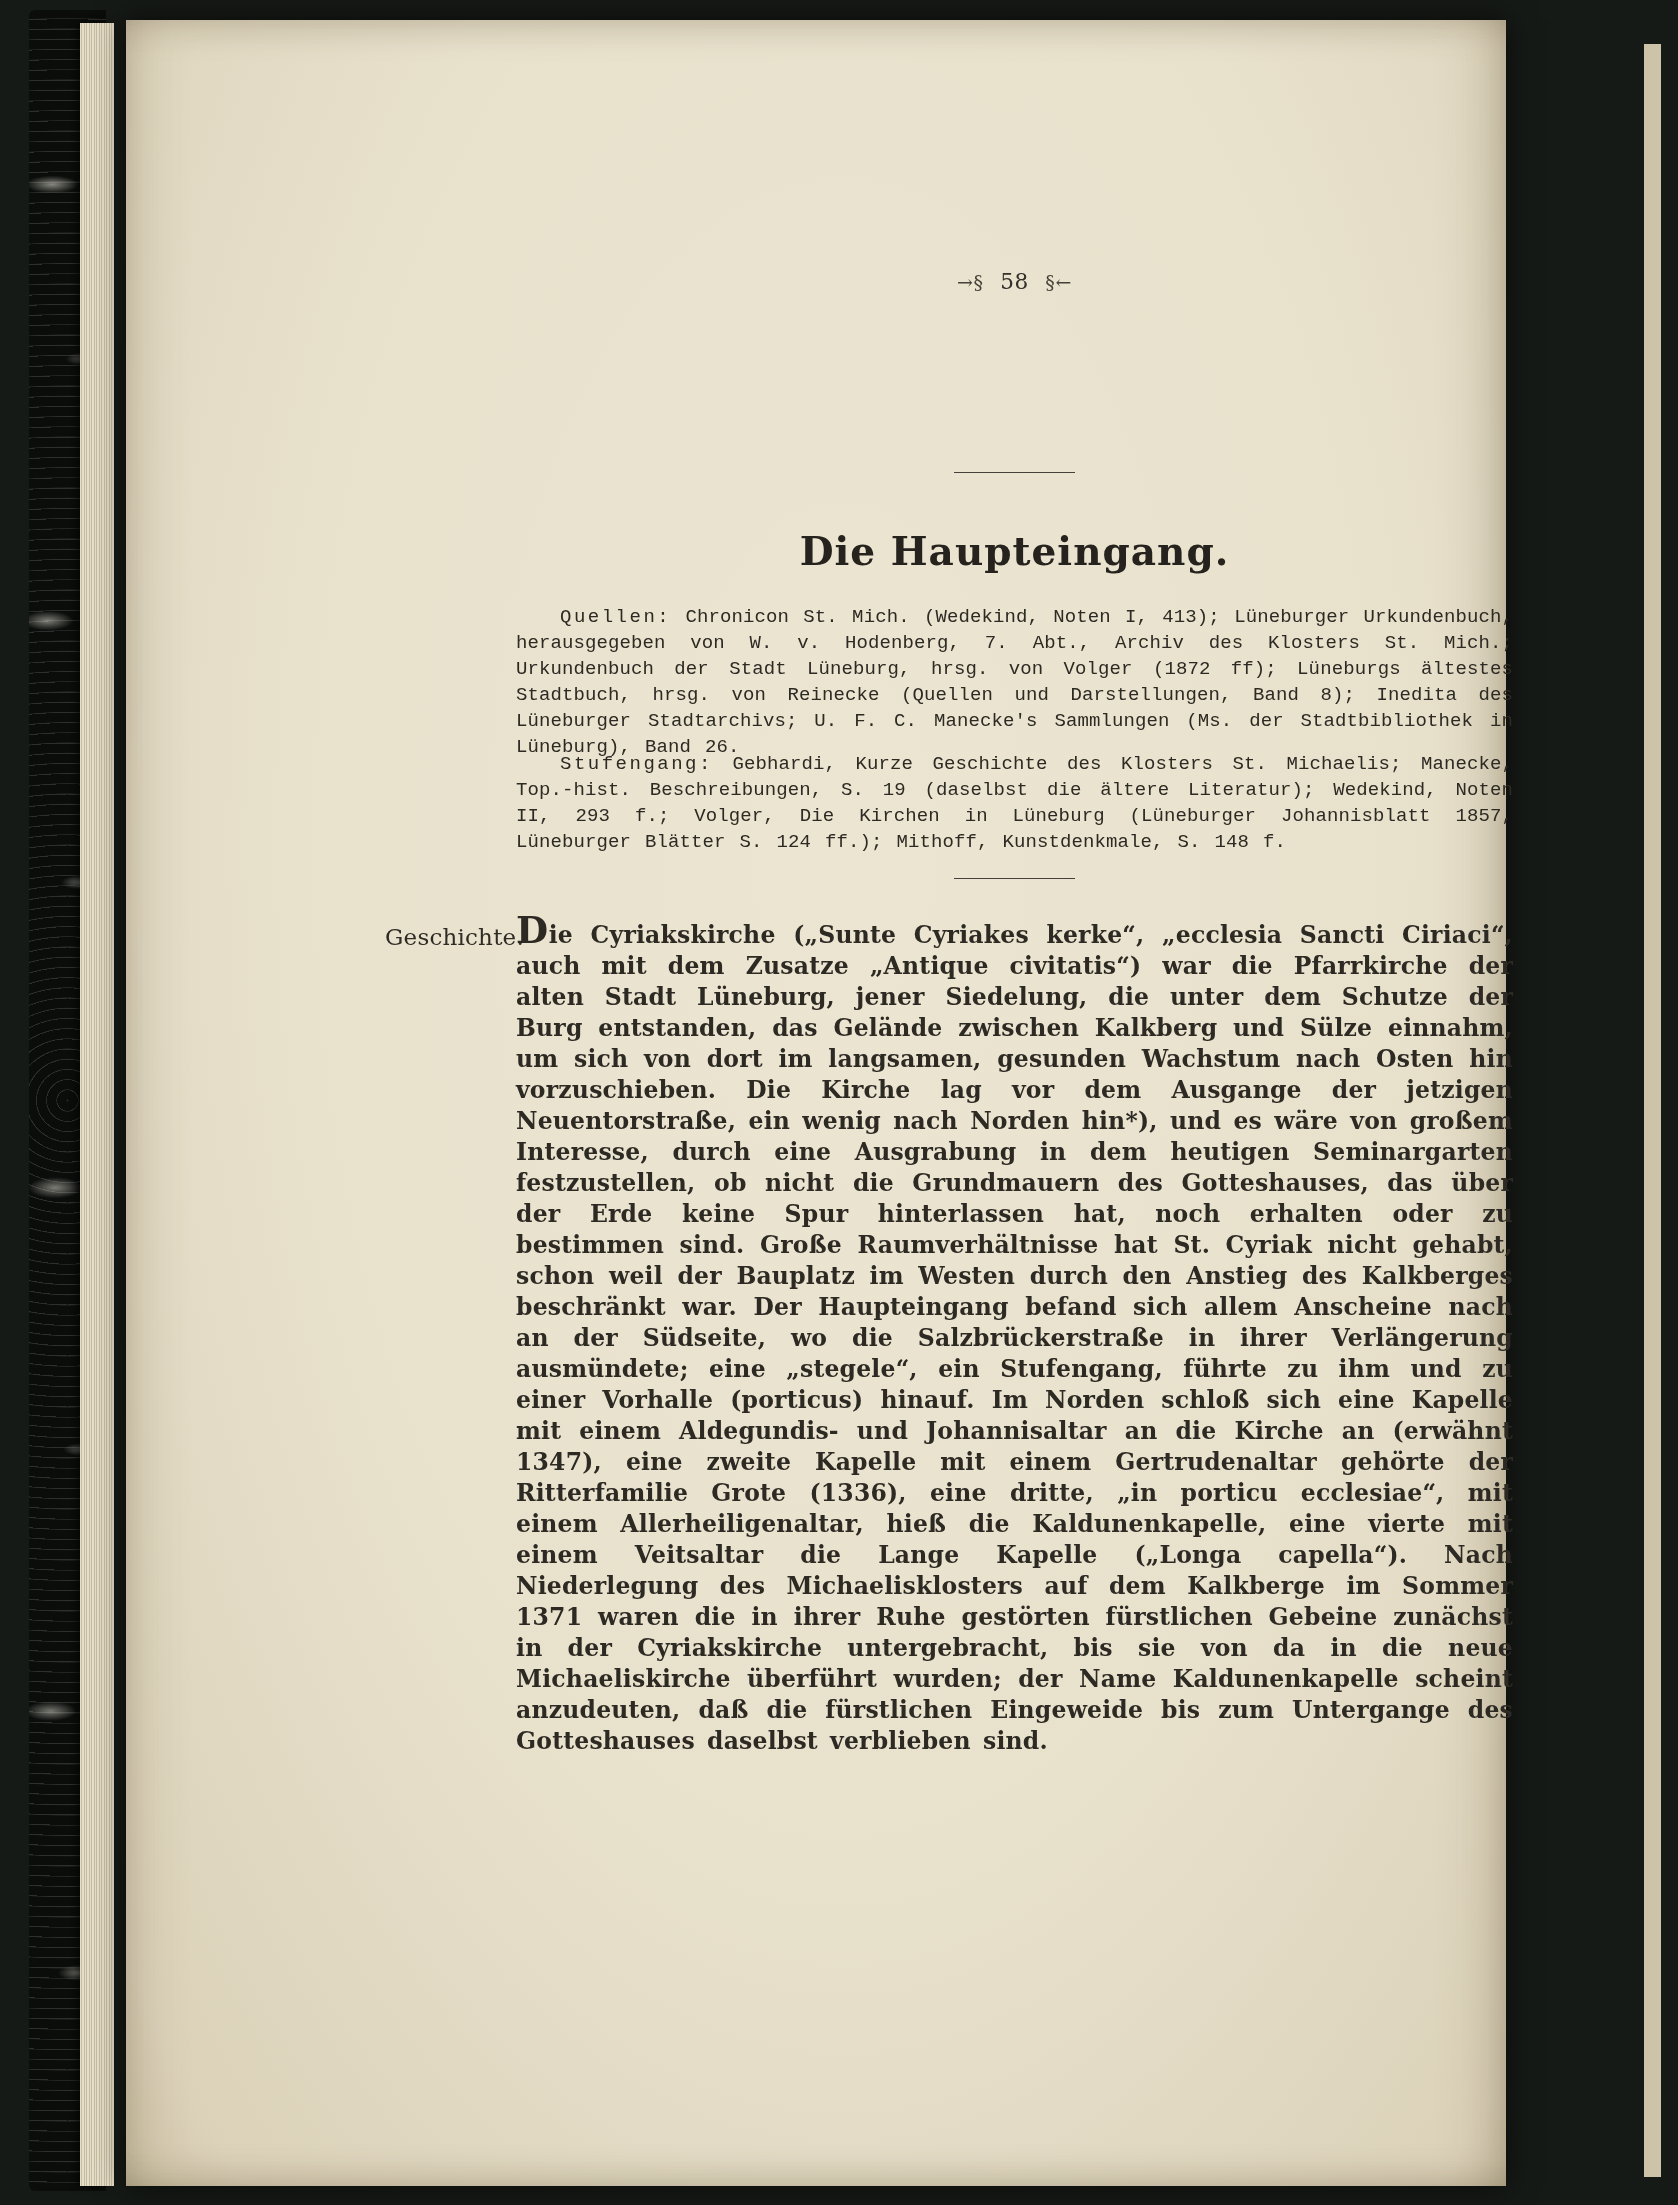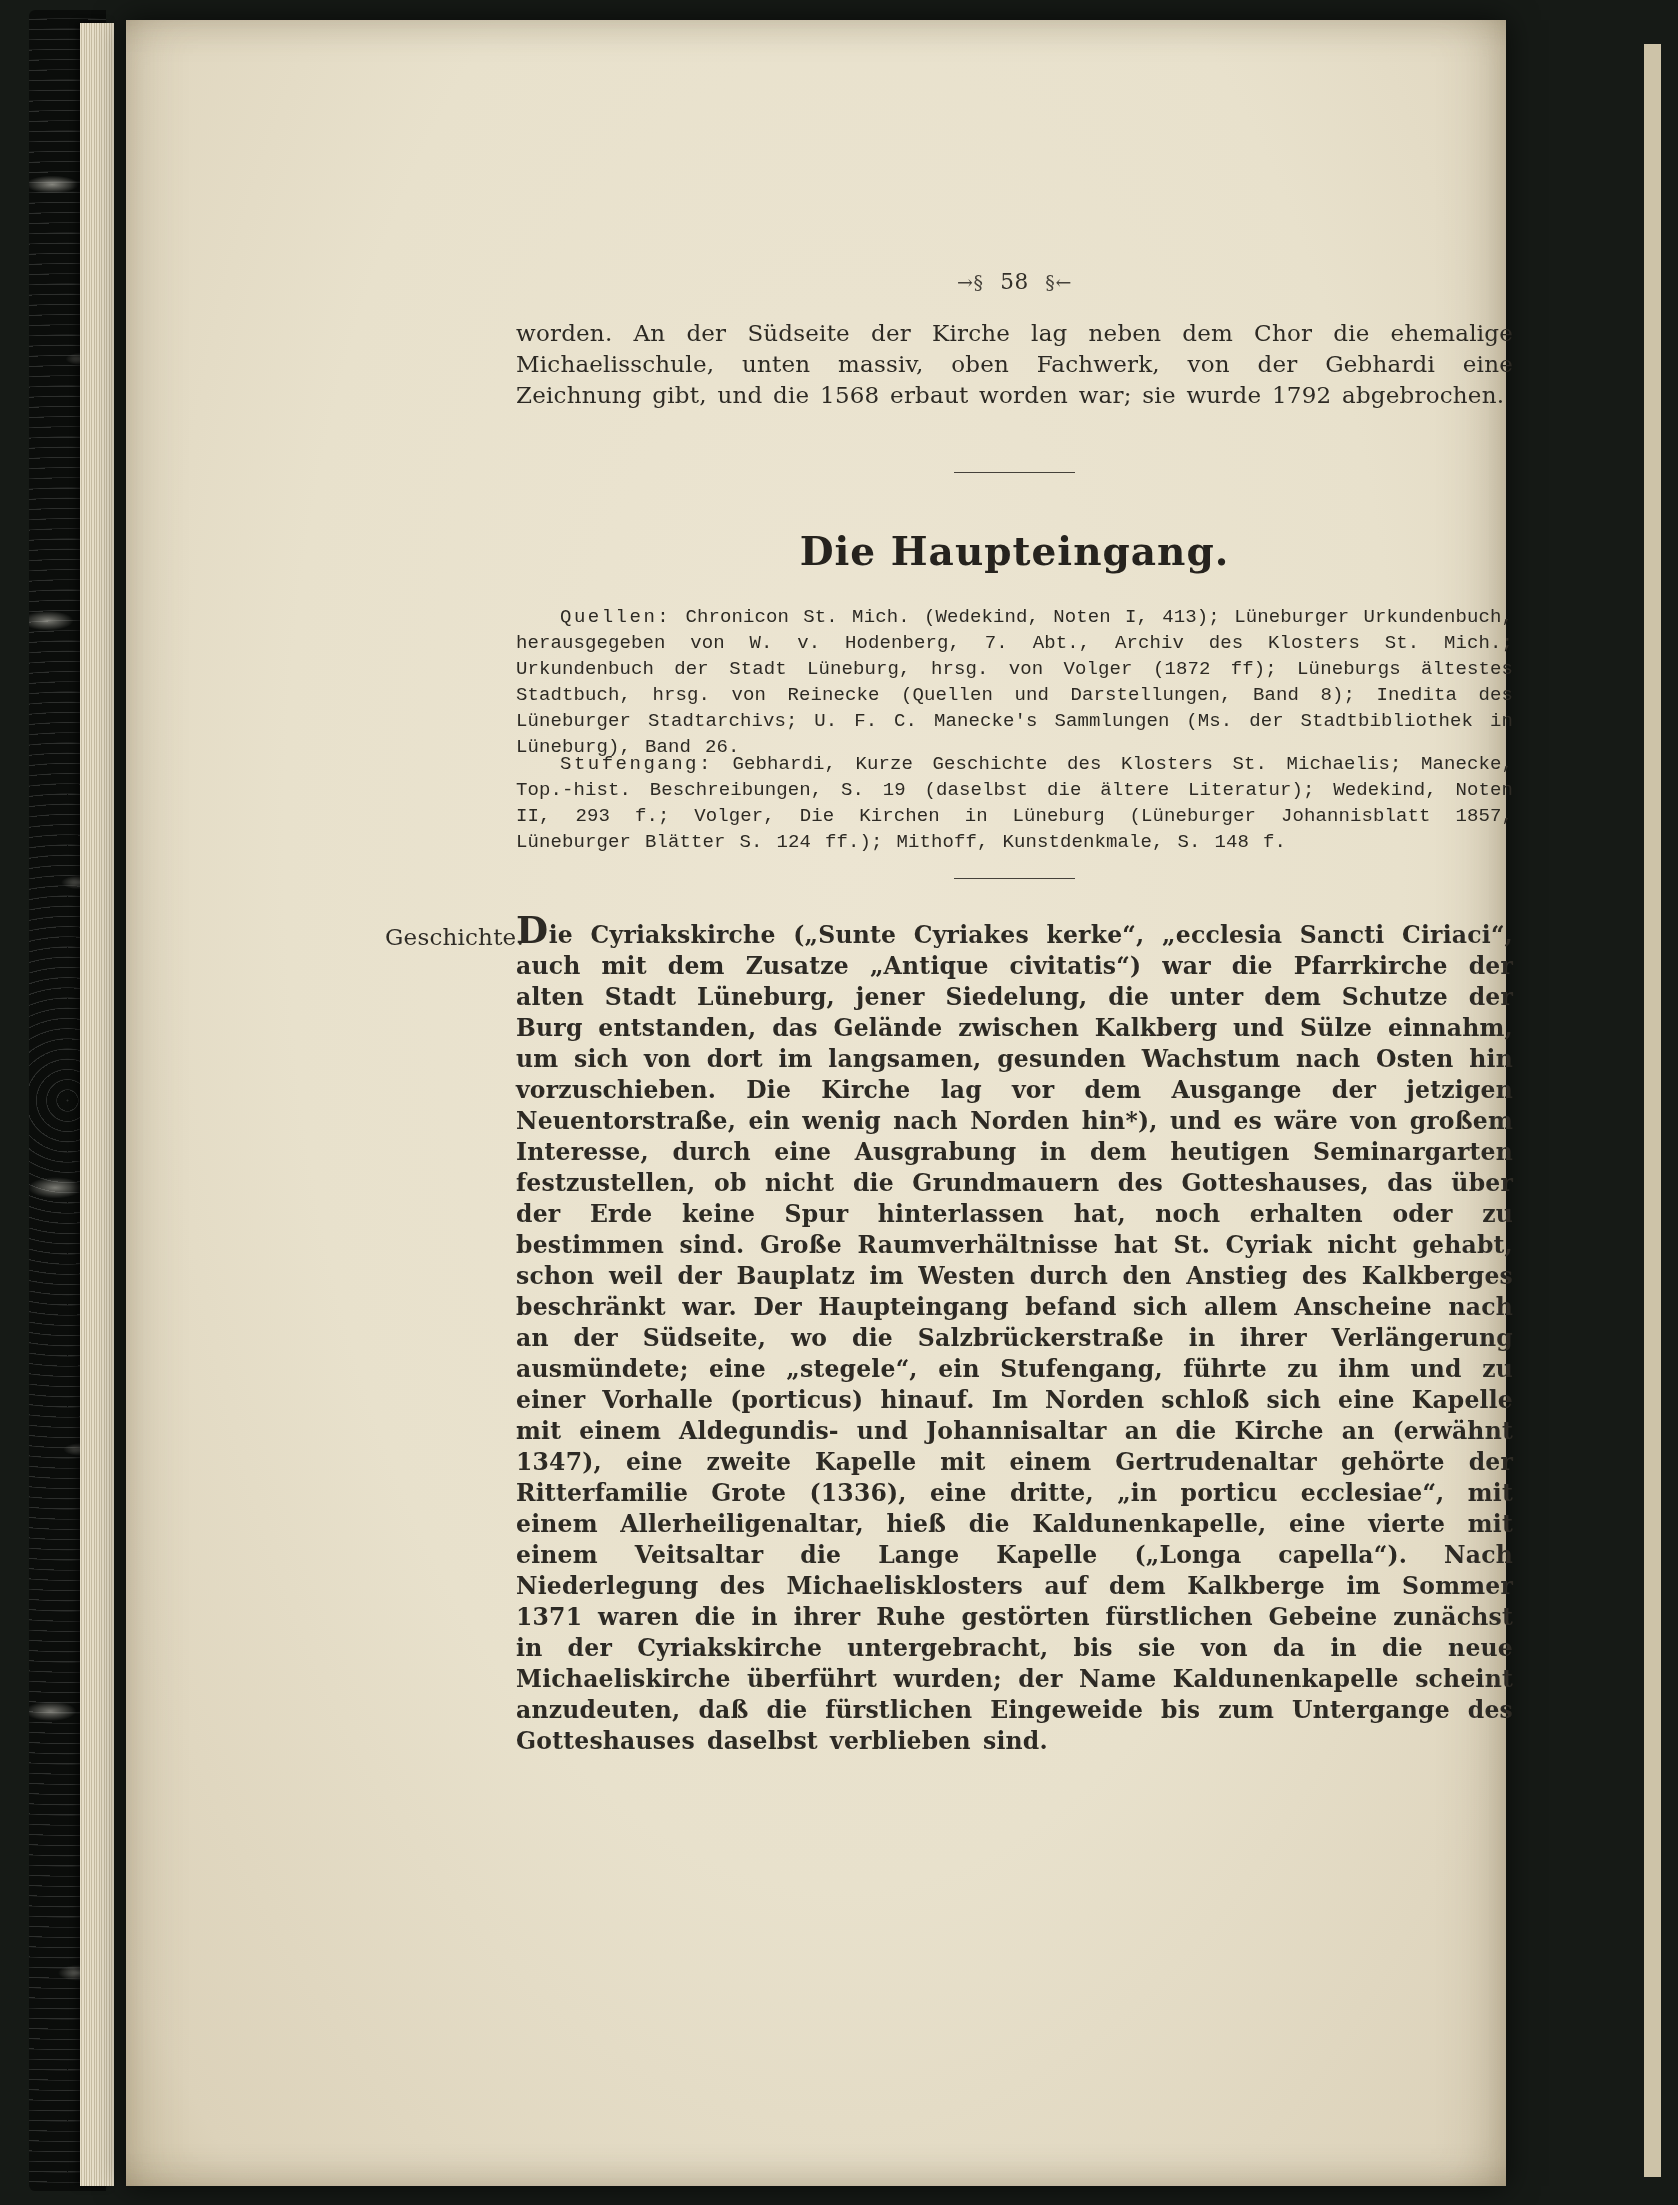--- a/index.html
+++ b/index.html
@@ -128,21 +128,20 @@
   <div class="spine"></div>
   <div class="page-edges"></div>
   <div class="under-page"></div>
 
   <div class="page">
 
     <div class="header-row">
       <span class="orn">→§</span><span>58</span><span class="orn">§←</span>
     </div>
 
-    <p class="intro">worden. An der Südseite der Kirche lag neben dem Chor die ehemalige Michaelisschule, unten massiv, oben Fachwerk, von der Gebhardi eine Zeichnung gibt, und die 1568 erbaut worden war; sie wurde 1792 abgebrochen.</p>
 
     <div class="rule rule1"></div>
 
     <h1 class="chapter-heading">Die Haupteingang.</h1>
 
     <p class="small quellen"><span class="sperr">Quellen:</span> <span>Chronicon St. Mich. (Wedekind, Noten I, 413); Lüneburger Urkundenbuch, herausgegeben von W. v. Hodenberg, 7. Abt., Archiv des Klosters St. Mich.; Urkundenbuch der Stadt Lüneburg, hrsg. von Volger (1872 ff); Lüneburgs ältestes Stadtbuch, hrsg. von Reinecke (Quellen und Darstellungen, Band 8); Inedita des Lüneburger Stadtarchivs; U. F. C. Manecke's Sammlungen (Ms. der Stadtbibliothek in Lüneburg), Band 26.</span></p>
 
     <p class="small literatur"><span class="sperr">Stufengang:</span> <span>Gebhardi, Kurze Geschichte des Klosters St. Michaelis; Manecke, Top.-hist. Beschreibungen, S. 19 (daselbst die ältere Literatur); Wedekind, Noten II, 293 f.; Volger, Die Kirchen in Lüneburg (Lüneburger Johannisblatt 1857, Lüneburger Blätter S. 124 ff.); Mithoff, Kunstdenkmale, S. 148 f.</span></p>
 
     <div class="rule rule2"></div>

